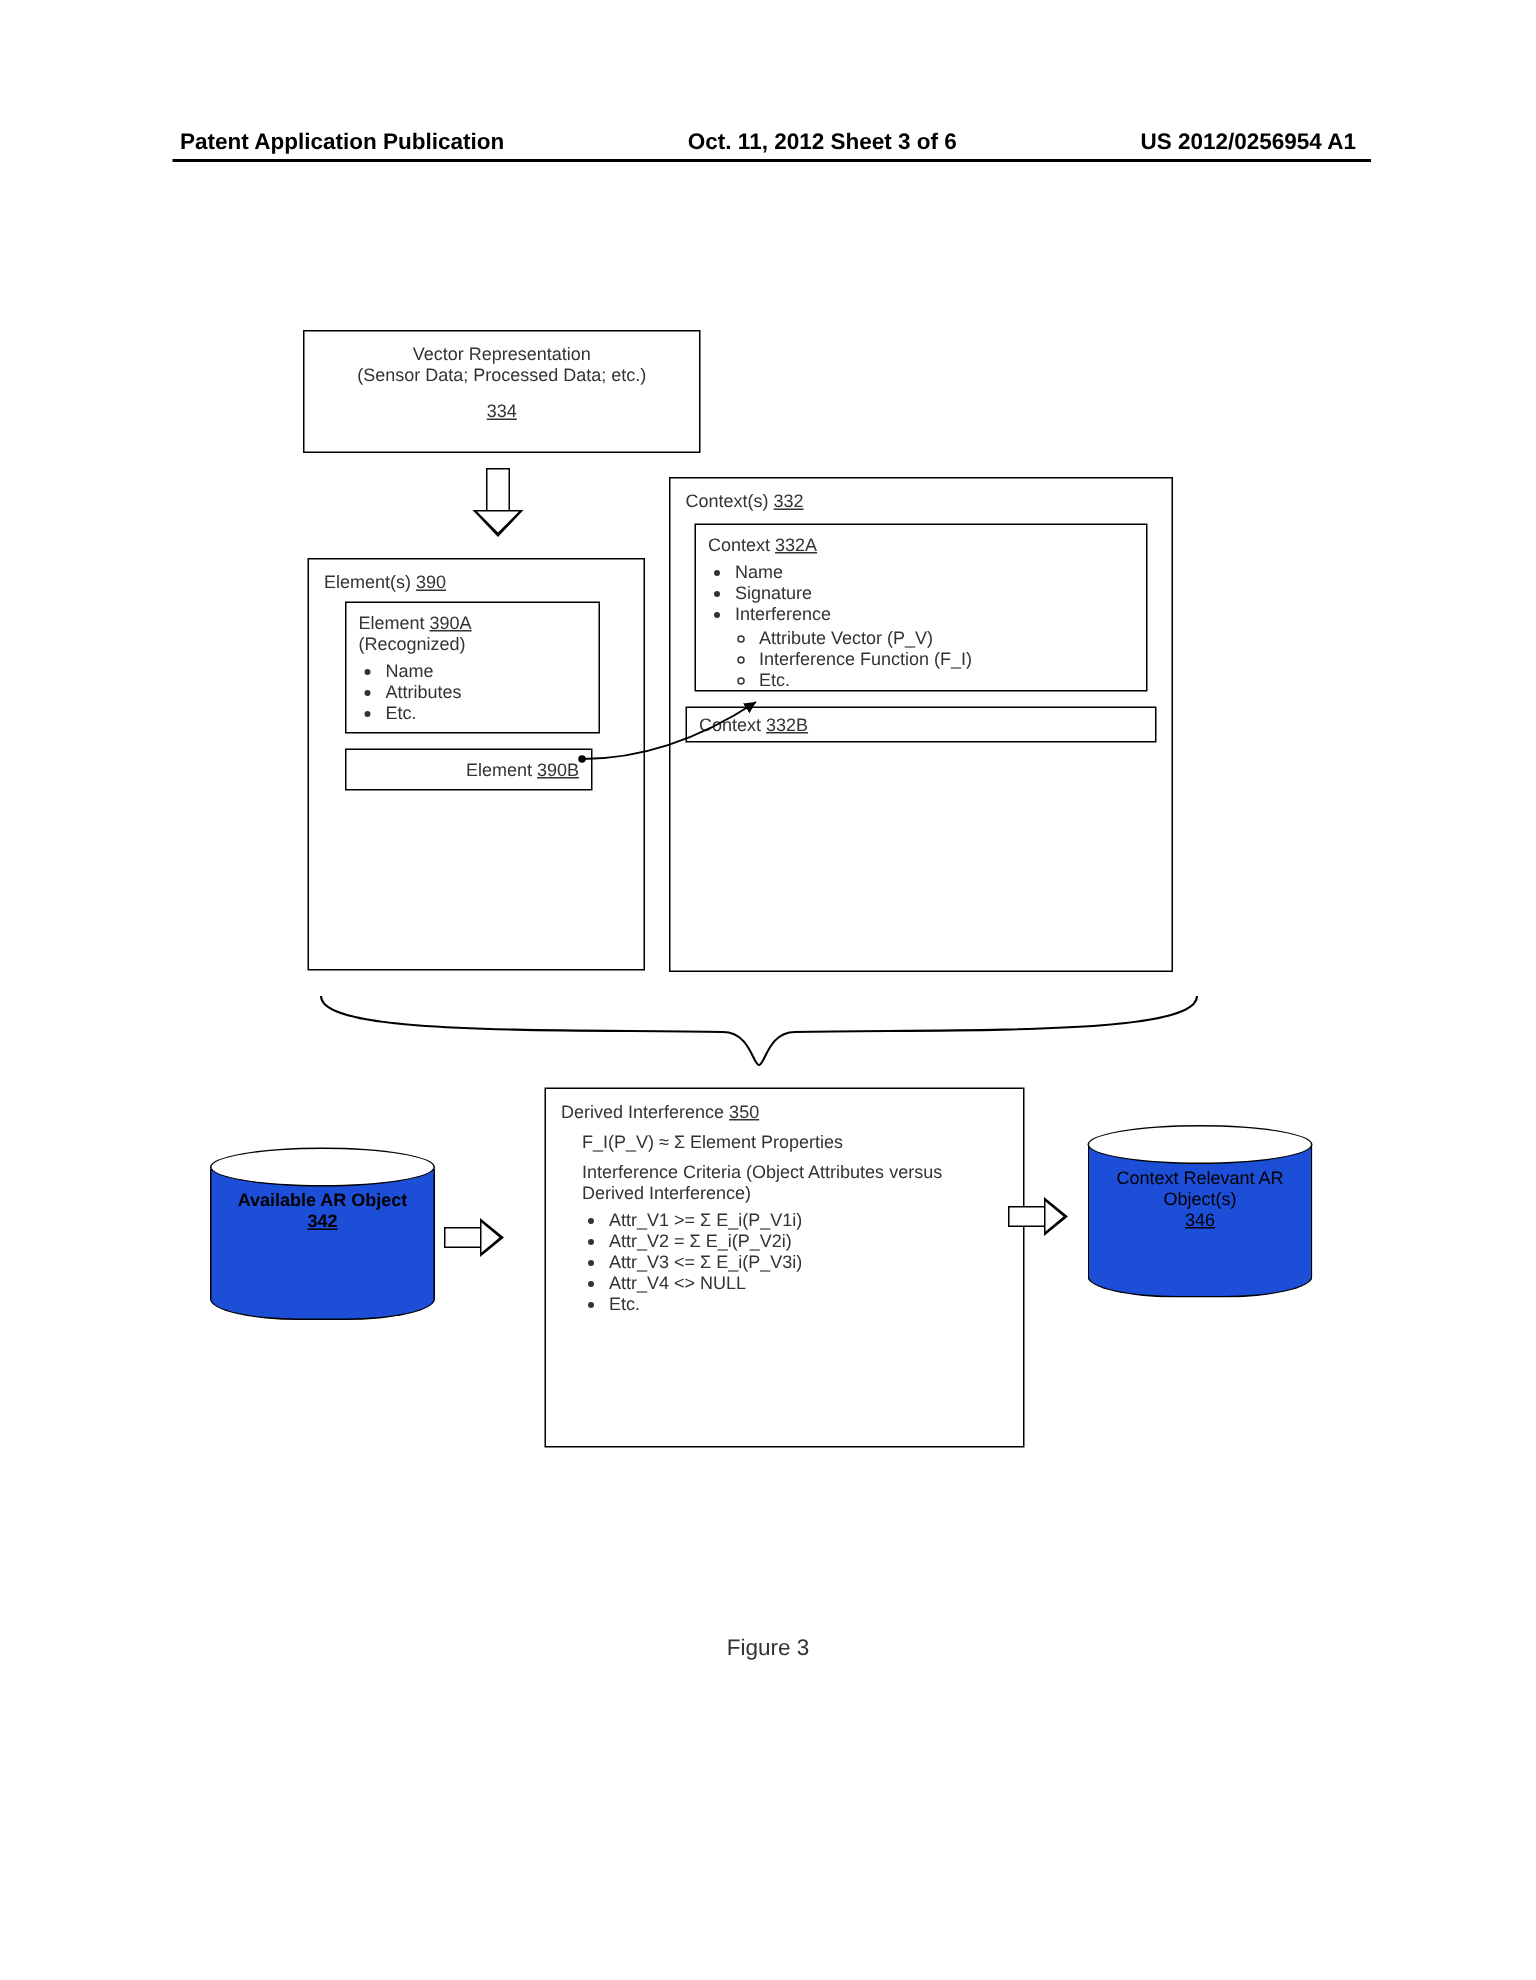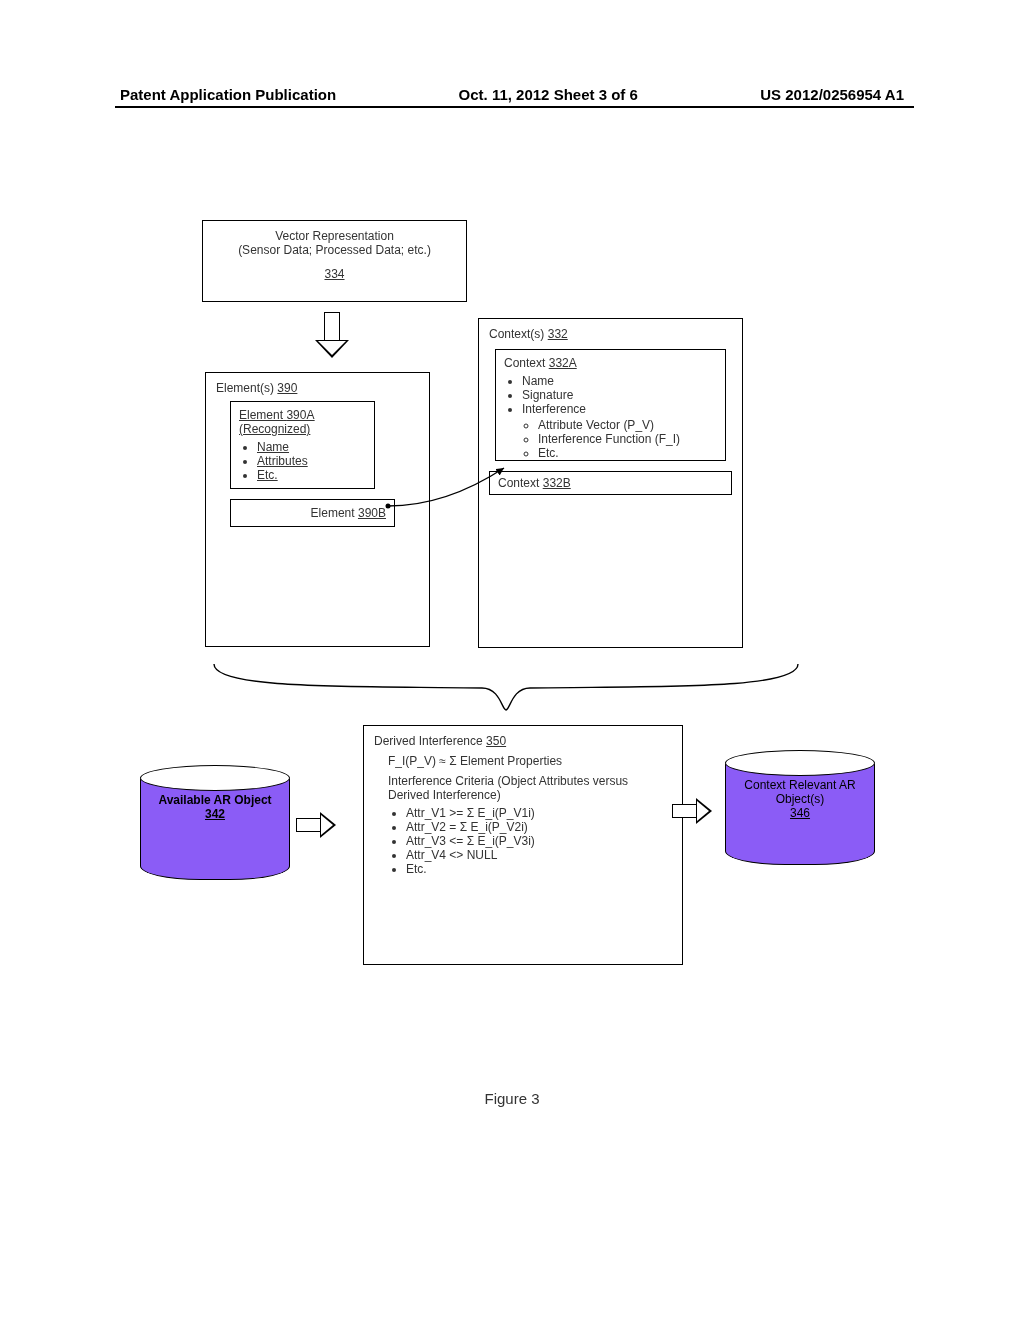--- a/index.html
+++ b/index.html
@@ -76,25 +76,25 @@
     left: -14px; top: -17px;
     width: 0; height: 0;
     border-left: 14px solid transparent;
     border-right: 14px solid transparent;
     border-top: 14px solid #fff;
   }
 
   
   .b-elements { left: 95px; top: 152px; width: 225px; height: 275px; }
   .b-elements .hdr { margin-bottom: 6px; }
-  .b-el390a { position: relative; border: 1.5px solid #000; padding: 6px 8px; margin: 4px 4px 10px 14px; width: 145px; text-decoration: underline; }
+  .b-el390a { position: relative; border: 1.5px solid #000; padding: 6px 8px; margin: 4px 4px 10px 14px; width: 170px; }
   .b-el390b { position: relative; border: 1.5px solid #000; padding: 6px 8px; margin-left: 14px; width: 165px; text-align: right; }
 
   
-  .b-contexts { left: 368px; top: 98px; width: 265px; height: 330px; }
+  .b-contexts { left: 336px; top: 98px; width: 336px; height: 330px; }
   .b-ctxA { position: relative; border: 1.5px solid #000; padding: 6px 8px 0; margin: 8px 6px 10px; }
   .b-ctxB { position: relative; border: 1.5px solid #000; padding: 4px 8px; margin: 4px 0 4px; text-align: left; }
 
   
   .assoc-arrow {
     position: absolute;
     left: 276px; top: 284px;
     width: 120px; height: 1px;
   }
   .assoc-arrow svg { position: absolute; left: 0; top: -42px; width: 130px; height: 60px; overflow: visible; }
@@ -113,21 +113,21 @@
     width: 150px; height: 115px;
   }
   .cyl .body {
     position: absolute;
     left: 0; right: 0;
     top: 14px; bottom: 0;
     border-left: 1.5px solid #000;
     border-right: 1.5px solid #000;
     border-bottom: 1.5px solid #000;
     border-radius: 0 0 60px 60px / 0 0 14px 14px;
-    background: #8b5cf6;
+    background: #1d4ed8;
     text-align: center;
     padding-top: 14px;
     font-size: 12px;
   }
   .cyl .lid {
     position: absolute;
     left: 0; right: 0; top: 0;
     height: 26px;
     border: 1.5px solid #000;
     border-radius: 50% / 50%;

